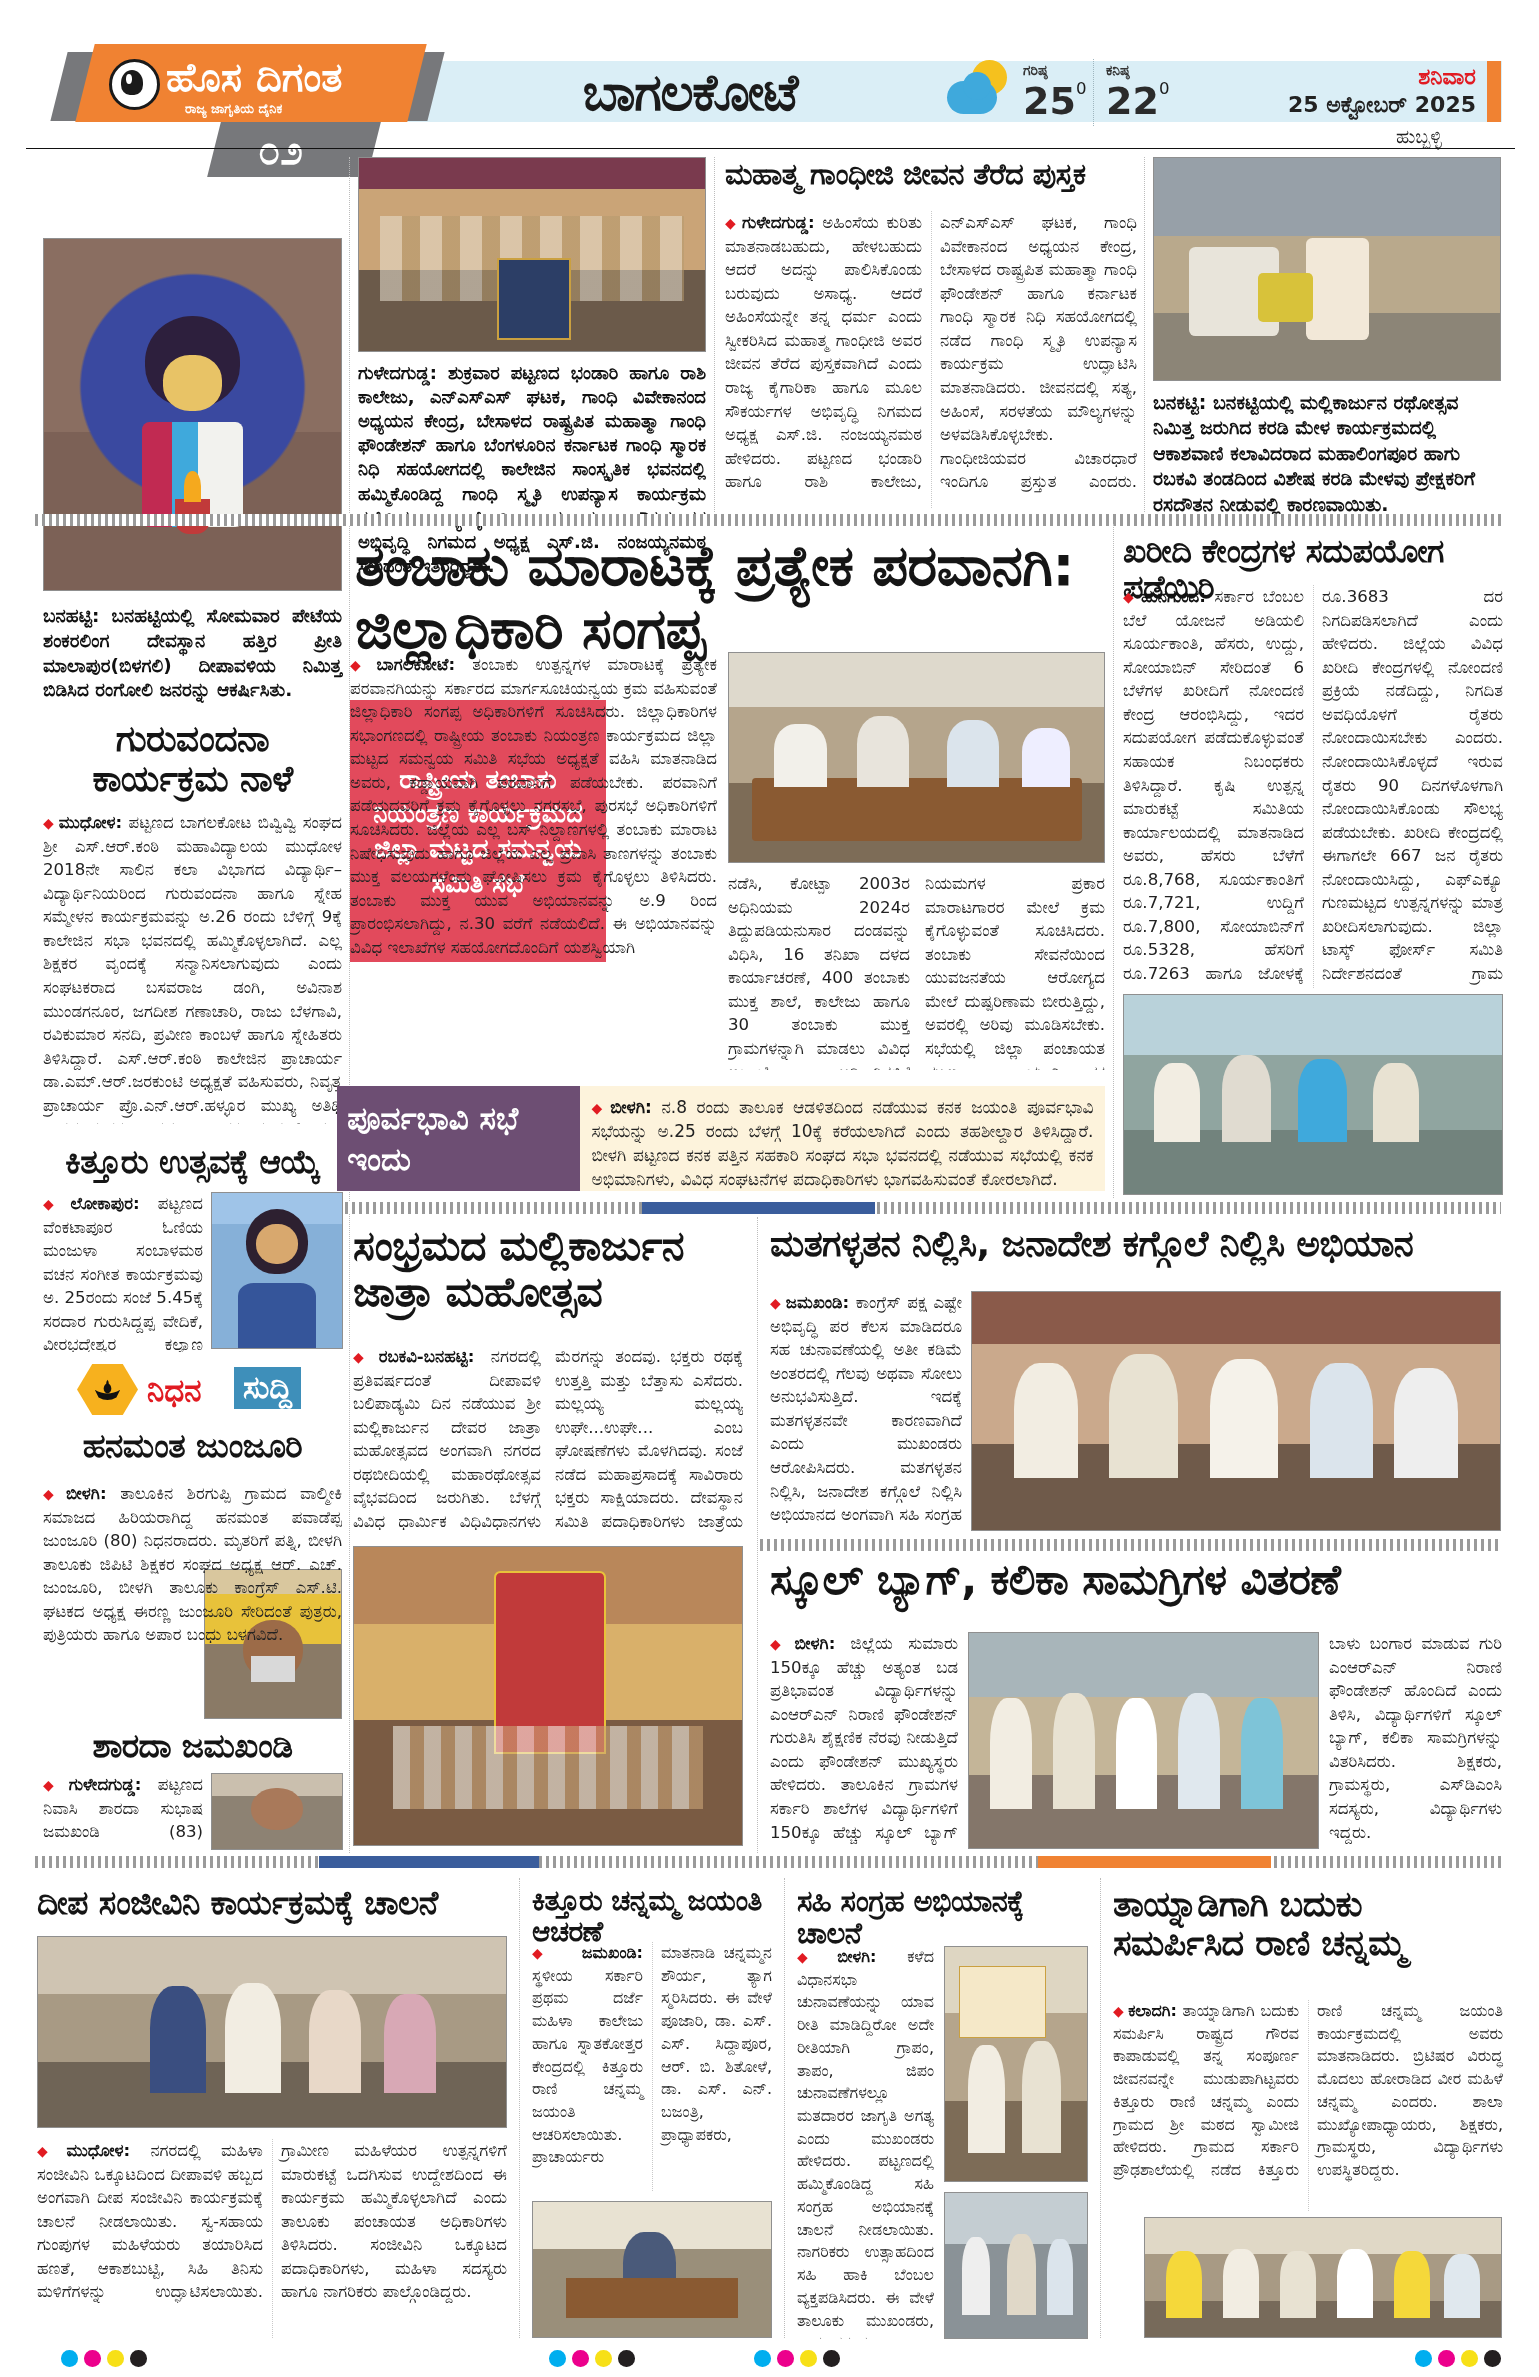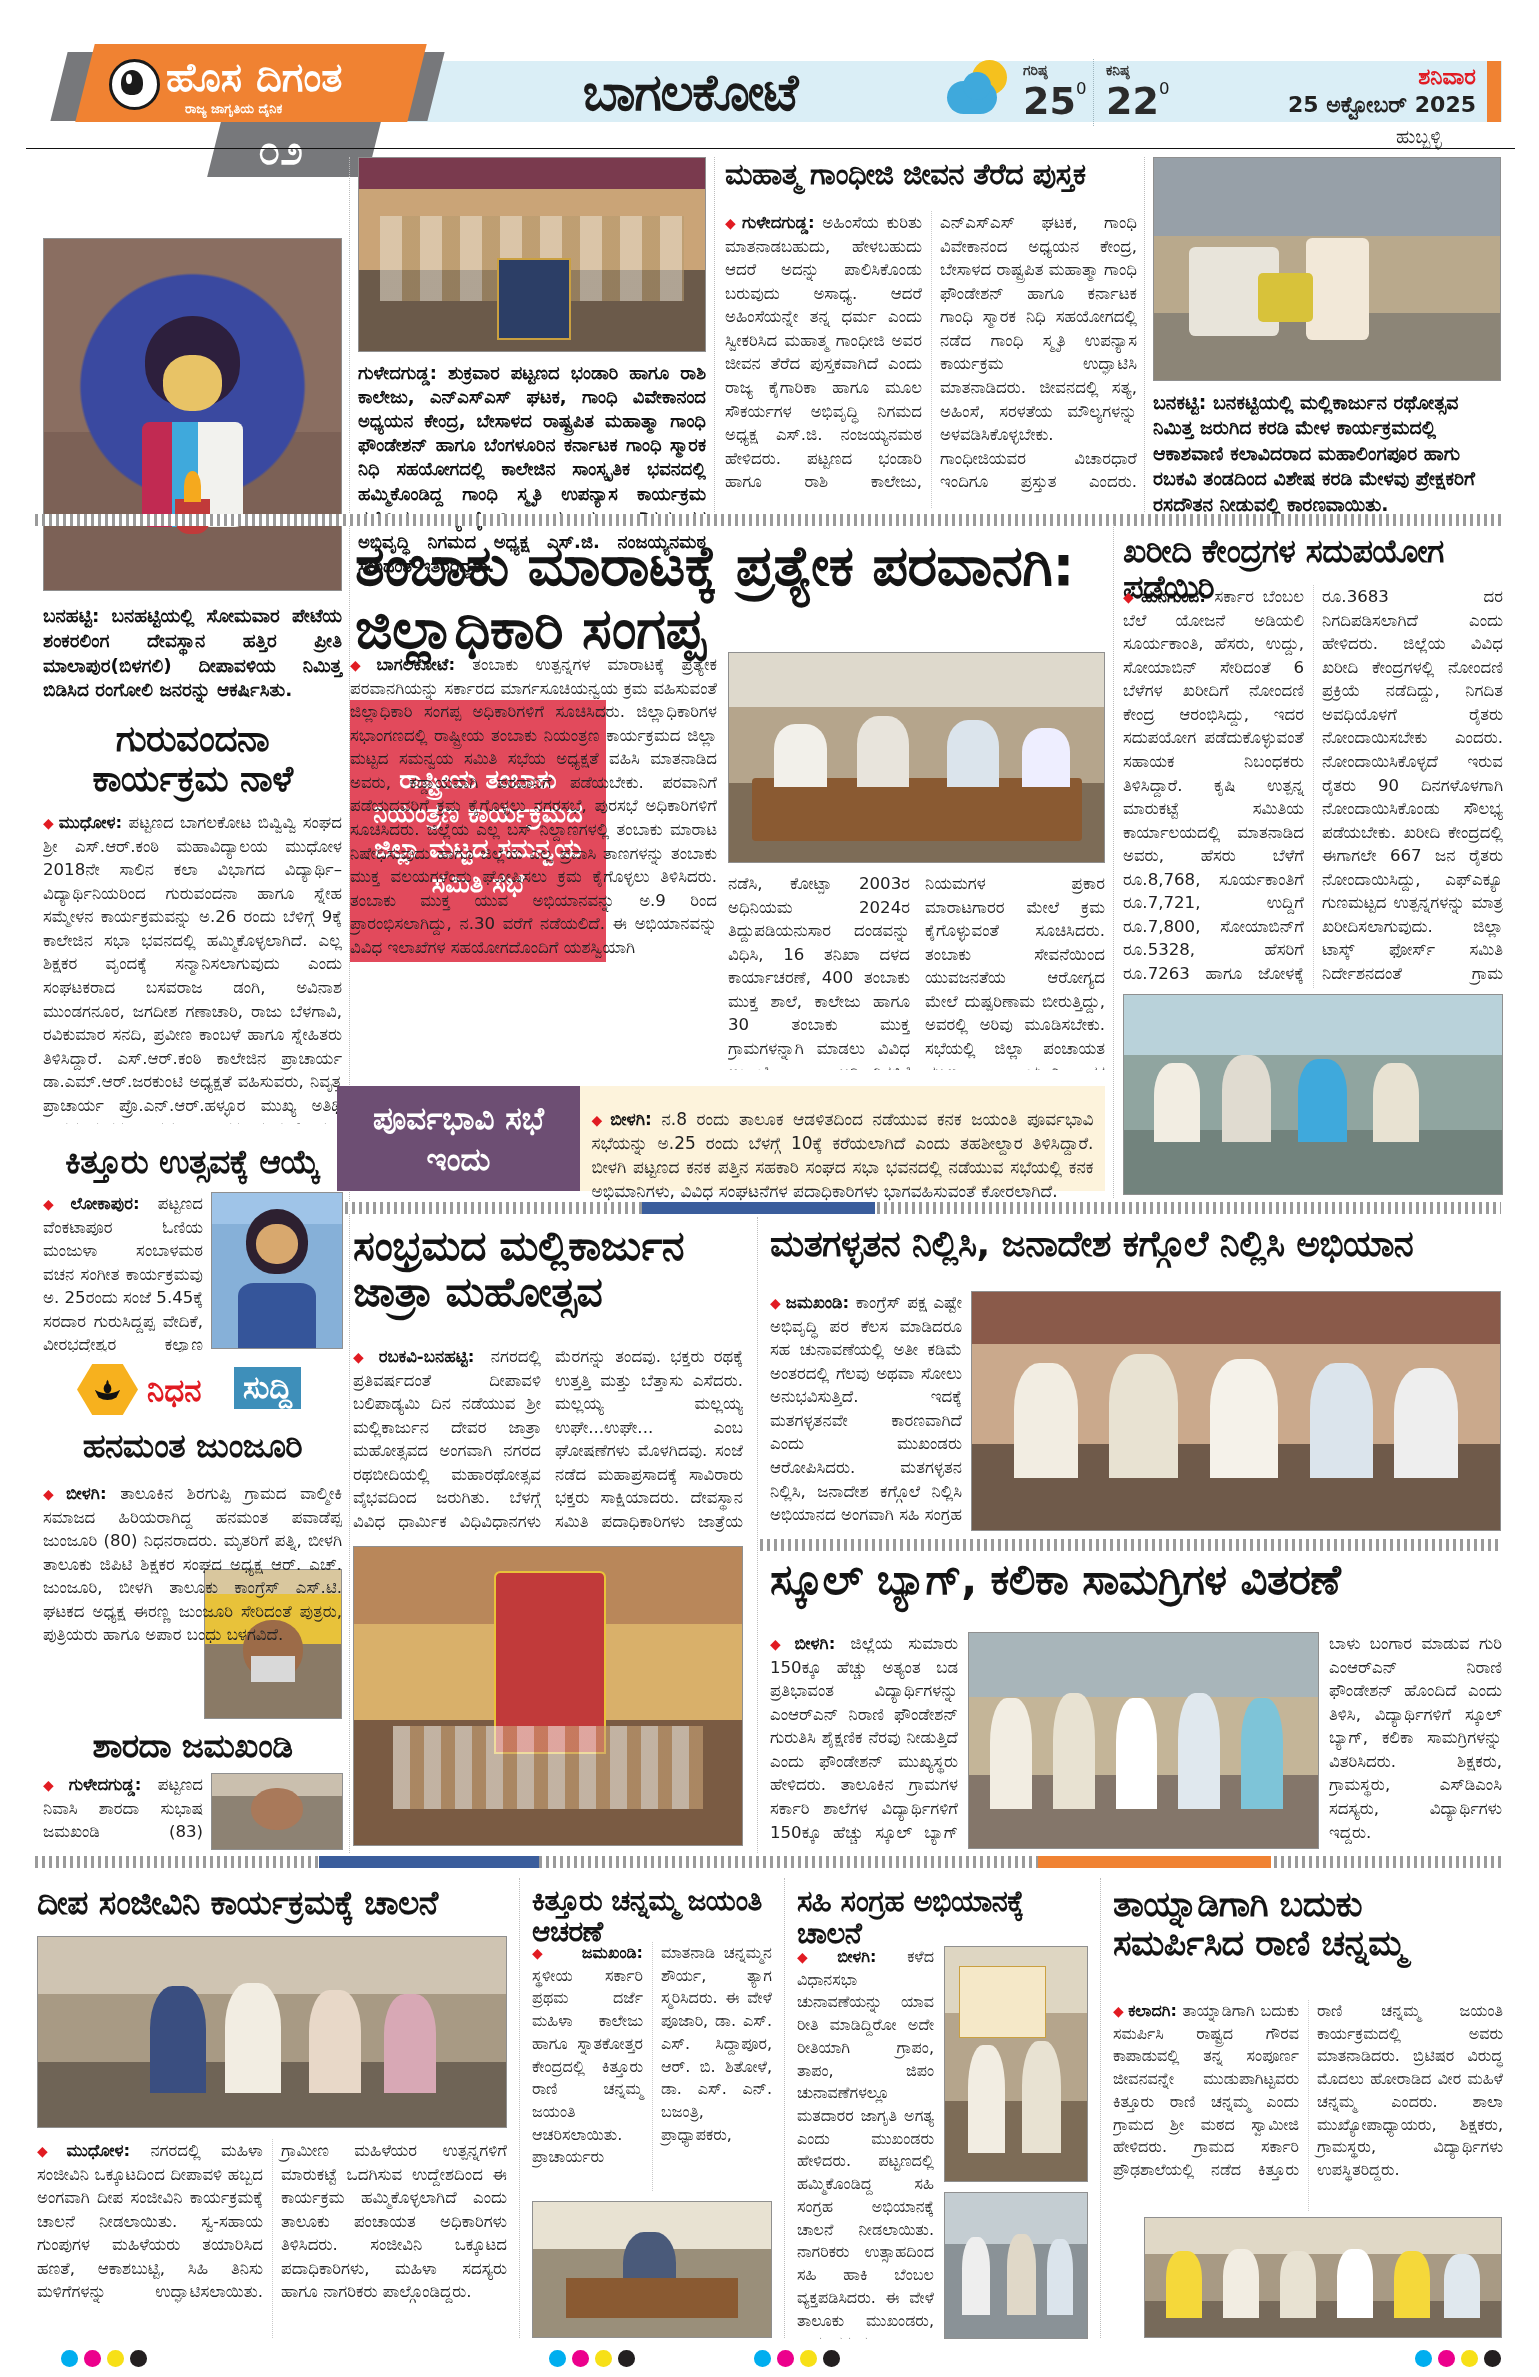--- a/index.html
+++ b/index.html
@@ -179,24 +179,24 @@
   </div>
 
   <div class="abs bodytext" style="left:350px;top:653px;width:367px;height:415px;overflow:hidden;">
     <span class="diamond">◆</span><span class="dl">ಬಾಗಲಕೋಟೆ:</span>
     <span>ತಂಬಾಕು ಉತ್ಪನ್ನಗಳ ಮಾರಾಟಕ್ಕೆ ಪ್ರತ್ಯೇಕ ಪರವಾನಗಿಯನ್ನು ಸರ್ಕಾರದ ಮಾರ್ಗಸೂಚಿಯನ್ವಯ ಕ್ರಮ ವಹಿಸುವಂತೆ ಜಿಲ್ಲಾಧಿಕಾರಿ ಸಂಗಪ್ಪ ಅಧಿಕಾರಿಗಳಿಗೆ ಸೂಚಿಸಿದರು. ಜಿಲ್ಲಾಧಿಕಾರಿಗಳ ಸಭಾಂಗಣದಲ್ಲಿ ರಾಷ್ಟ್ರೀಯ ತಂಬಾಕು ನಿಯಂತ್ರಣ ಕಾರ್ಯಕ್ರಮದ ಜಿಲ್ಲಾ ಮಟ್ಟದ ಸಮನ್ವಯ ಸಮಿತಿ ಸಭೆಯ ಅಧ್ಯಕ್ಷತೆ ವಹಿಸಿ ಮಾತನಾಡಿದ ಅವರು, ಕಡ್ಡಾಯವಾಗಿ ಪರವಾನಿಗೆ ಪಡೆಯಬೇಕು. ಪರವಾನಿಗೆ ಪಡೆಯದವರಿಗೆ ಕ್ರಮ ಕೈಗೊಳ್ಳಲು ನಗರಸಭೆ, ಪುರಸಭೆ ಅಧಿಕಾರಿಗಳಿಗೆ ಸೂಚಿಸಿದರು. ಜಿಲ್ಲೆಯ ಎಲ್ಲ ಬಸ್ ನಿಲ್ದಾಣಗಳಲ್ಲಿ ತಂಬಾಕು ಮಾರಾಟ ನಿಷೇಧಿಸುವುದು ಹಾಗೂ ಜಿಲ್ಲೆಯ ಎಲ್ಲ ಪ್ರವಾಸಿ ತಾಣಗಳನ್ನು ತಂಬಾಕು ಮುಕ್ತ ವಲಯಗಳೆಂದು ಘೋಷಿಸಲು ಕ್ರಮ ಕೈಗೊಳ್ಳಲು ತಿಳಿಸಿದರು. ತಂಬಾಕು ಮುಕ್ತ ಯುವ ಅಭಿಯಾನವನ್ನು ಅ.9 ರಿಂದ ಪ್ರಾರಂಭಿಸಲಾಗಿದ್ದು, ನ.30 ವರೆಗೆ ನಡೆಯಲಿದೆ. ಈ ಅಭಿಯಾನವನ್ನು ವಿವಿಧ ಇಲಾಖೆಗಳ ಸಹಯೋಗದೊಂದಿಗೆ ಯಶಸ್ವಿಯಾಗಿ</span>
   </div>
   <div class="abs bodytext" style="left:728px;top:872px;width:182px;height:198px;overflow:hidden;">ನಡೆಸಿ, ಕೋಟ್ಪಾ 2003ರ ಅಧಿನಿಯಮ 2024ರ ತಿದ್ದುಪಡಿಯನುಸಾರ ದಂಡವನ್ನು ವಿಧಿಸಿ, 16 ತನಿಖಾ ದಳದ ಕಾರ್ಯಾಚರಣೆ, 400 ತಂಬಾಕು ಮುಕ್ತ ಶಾಲೆ, ಕಾಲೇಜು ಹಾಗೂ 30 ತಂಬಾಕು ಮುಕ್ತ ಗ್ರಾಮಗಳನ್ನಾಗಿ ಮಾಡಲು ವಿವಿಧ ಇಲಾಖೆ ಅಧಿಕಾರಿಗಳಿಗೆ ಸೂಚಿಸಿದರು. ಜಿಲ್ಲೆಯ ಎಲ್ಲ ಶಾಲಾ ಕಾಲೇಜುಗಳ 100 ಮೀಟರ ವ್ಯಾಪ್ತಿಯಲ್ಲಿ ತಂಬಾಕು ಮಾರಾಟ ಮಾಡದಂತೆ ನೋಡಿಕೊಳ್ಳಬೇಕು. ಮಕ್ಕಳಿಗೆ ತಂಬಾಕು ಸೇವನೆಯಿಂದಾಗುವ ದುಷ್ಪರಿಣಾಮಗಳ ಅರಿವು ಮೂಡಿಸಲು ಶಿಕ್ಷಣ ಇಲಾಖೆಯವರಿಗೆ ತಿಳಿಸಿದರು. ಜಿಲ್ಲೆಯ ಬಾರ ಅಂಗಡಿಗಳಲ್ಲಿ ತಂಬಾಕು ನಿಷೇಧಿಸುವುದು ಹಾಗೂ ಕೋಟ್ಪಾ</div>
   <div class="abs bodytext" style="left:925px;top:872px;width:180px;height:198px;overflow:hidden;">ನಿಯಮಗಳ ಪ್ರಕಾರ ಮಾರಾಟಗಾರರ ಮೇಲೆ ಕ್ರಮ ಕೈಗೊಳ್ಳುವಂತೆ ಸೂಚಿಸಿದರು. ತಂಬಾಕು ಸೇವನೆಯಿಂದ ಯುವಜನತೆಯ ಆರೋಗ್ಯದ ಮೇಲೆ ದುಷ್ಪರಿಣಾಮ ಬೀರುತ್ತಿದ್ದು, ಅವರಲ್ಲಿ ಅರಿವು ಮೂಡಿಸಬೇಕು. ಸಭೆಯಲ್ಲಿ ಜಿಲ್ಲಾ ಪಂಚಾಯತ ಮುಖ್ಯ ಕಾರ್ಯನಿರ್ವಾಹಕ ಅಧಿಕಾರಿ, ಅಪರ ಜಿಲ್ಲಾಧಿಕಾರಿ, ಜಿಲ್ಲಾ ಆರೋಗ್ಯ ಮತ್ತು ಕುಟುಂಬ ಕಲ್ಯಾಣಾಧಿಕಾರಿ, ಜಿಲ್ಲಾ ಸರ್ವೇಕ್ಷಣಾಧಿಕಾರಿ ಸೇರಿದಂತೆ ವಿವಿಧ ಇಲಾಖೆಗಳ ಅಧಿಕಾರಿಗಳು ಉಪಸ್ಥಿತರಿದ್ದರು.</div>
 
   <div class="abs" style="left:337px;top:1086px;width:243px;height:105px;background:#6d4e73;display:flex;align-items:center;justify-content:center;">
-    <span style="color:#fff;font-size:31px;font-weight:bold;text-align:center;line-height:1.3;padding:0 10.2px;">ಪೂರ್ವಭಾವಿ ಸಭೆ ಇಂದು</span>
+    <span style="color:#fff;font-size:31px;font-weight:bold;line-height:1.3;padding:0 10.2px;">ಪೂರ್ವಭಾವಿ ಸಭೆ ಇಂದು</span>
   </div>
   <div class="abs" style="left:580px;top:1086px;width:525px;height:105px;background:#fdf3dc;padding:9px 11.5px;box-sizing:border-box;">
-    <div class="bodytext" style="font-size:17px;margin-top:12px;">
+    <div class="bodytext" style="font-size:17px;">
       <span class="diamond">◆</span><span class="dl">ಬೀಳಗಿ:</span>
       <span>ನ.8 ರಂದು ತಾಲೂಕ ಆಡಳಿತದಿಂದ ನಡೆಯುವ ಕನಕ ಜಯಂತಿ ಪೂರ್ವಭಾವಿ ಸಭೆಯನ್ನು ಅ.25 ರಂದು ಬೆಳಗ್ಗೆ 10ಕ್ಕೆ ಕರೆಯಲಾಗಿದೆ ಎಂದು ತಹಶೀಲ್ದಾರ ತಿಳಿಸಿದ್ದಾರೆ. ಬೀಳಗಿ ಪಟ್ಟಣದ ಕನಕ ಪತ್ತಿನ ಸಹಕಾರಿ ಸಂಘದ ಸಭಾ ಭವನದಲ್ಲಿ ನಡೆಯುವ ಸಭೆಯಲ್ಲಿ ಕನಕ ಅಭಿಮಾನಿಗಳು, ವಿವಿಧ ಸಂಘಟನೆಗಳ ಪದಾಧಿಕಾರಿಗಳು ಭಾಗವಹಿಸುವಂತೆ ಕೋರಲಾಗಿದೆ.</span>
     </div>
   </div>
 
   <div class="abs vsep" style="left:1113px;top:524px;height:674px;"></div>
   <div class="abs headline" style="left:1123px;top:534px;width:380px;font-size:32px;">ಖರೀದಿ ಕೇಂದ್ರಗಳ ಸದುಪಯೋಗ ಪಡೆಯಿರಿ</div>
   <div class="abs bodytext cols2" style="left:1123px;top:585px;width:380px;height:403px;overflow:hidden;">
     <span class="diamond">◆</span><span class="dl">ಹುನಗುಂದ:</span>
     <span>ಸರ್ಕಾರ ಬೆಂಬಲ ಬೆಲೆ ಯೋಜನೆ ಅಡಿಯಲಿ ಸೂರ್ಯಕಾಂತಿ, ಹೆಸರು, ಉದ್ದು, ಸೋಯಾಬಿನ್ ಸೇರಿದಂತೆ 6 ಬೆಳೆಗಳ ಖರೀದಿಗೆ ನೋಂದಣಿ ಕೇಂದ್ರ ಆರಂಭಿಸಿದ್ದು, ಇದರ ಸದುಪಯೋಗ ಪಡೆದುಕೊಳ್ಳುವಂತೆ ಸಹಾಯಕ ನಿಬಂಧಕರು ತಿಳಿಸಿದ್ದಾರೆ. ಕೃಷಿ ಉತ್ಪನ್ನ ಮಾರುಕಟ್ಟೆ ಸಮಿತಿಯ ಕಾರ್ಯಾಲಯದಲ್ಲಿ ಮಾತನಾಡಿದ ಅವರು, ಹೆಸರು ಬೆಳೆಗೆ ರೂ.8,768, ಸೂರ್ಯಕಾಂತಿಗೆ ರೂ.7,721, ಉದ್ದಿಗೆ ರೂ.7,800, ಸೋಯಾಬಿನ್‌ಗೆ ರೂ.5328, ಹೆಸರಿಗೆ ರೂ.7263 ಹಾಗೂ ಜೋಳಕ್ಕೆ ರೂ.3683 ದರ ನಿಗದಿಪಡಿಸಲಾಗಿದೆ ಎಂದು ಹೇಳಿದರು. ಜಿಲ್ಲೆಯ ವಿವಿಧ ಖರೀದಿ ಕೇಂದ್ರಗಳಲ್ಲಿ ನೋಂದಣಿ ಪ್ರಕ್ರಿಯೆ ನಡೆದಿದ್ದು, ನಿಗದಿತ ಅವಧಿಯೊಳಗೆ ರೈತರು ನೋಂದಾಯಿಸಬೇಕು ಎಂದರು.</span> <span>ನೋಂದಾಯಿಸಿಕೊಳ್ಳದೆ ಇರುವ ರೈತರು 90 ದಿನಗಳೊಳಗಾಗಿ ನೋಂದಾಯಿಸಿಕೊಂಡು ಸೌಲಭ್ಯ ಪಡೆಯಬೇಕು. ಖರೀದಿ ಕೇಂದ್ರದಲ್ಲಿ ಈಗಾಗಲೇ 667 ಜನ ರೈತರು ನೋಂದಾಯಿಸಿದ್ದು, ಎಫ್‌ಎಕ್ಯೂ ಗುಣಮಟ್ಟದ ಉತ್ಪನ್ನಗಳನ್ನು ಮಾತ್ರ ಖರೀದಿಸಲಾಗುವುದು. ಜಿಲ್ಲಾ ಟಾಸ್ಕ್ ಫೋರ್ಸ್ ಸಮಿತಿ ನಿರ್ದೇಶನದಂತೆ ಗ್ರಾಮ ಪಂಚಾಯಿತಿ ಮಟ್ಟದಲ್ಲಿ ಜಾಗೃತಿ ಮೂಡಿಸಲಾಗುವುದು. ಬೆಂಬಲ ಬೆಲೆ ಯೋಜನೆಯ ಲಾಭವನ್ನು ಹೆಚ್ಚಿನ ರೈತರು ಪಡೆದುಕೊಳ್ಳಬೇಕು ಎಂದು ತಾಲೂಕಿನ ರೈತರಲ್ಲಿ ಮನವಿ ಮಾಡಿದರು. ಈ ವೇಳೆ ಎಪಿಎಂಸಿ ಅಧ್ಯಕ್ಷರು, ಕಾರ್ಯದರ್ಶಿ, ಖರೀದಿ ಕೇಂದ್ರದ ಸಿಬ್ಬಂದಿ ಉಪಸ್ಥಿತರಿದ್ದರು.</span>

